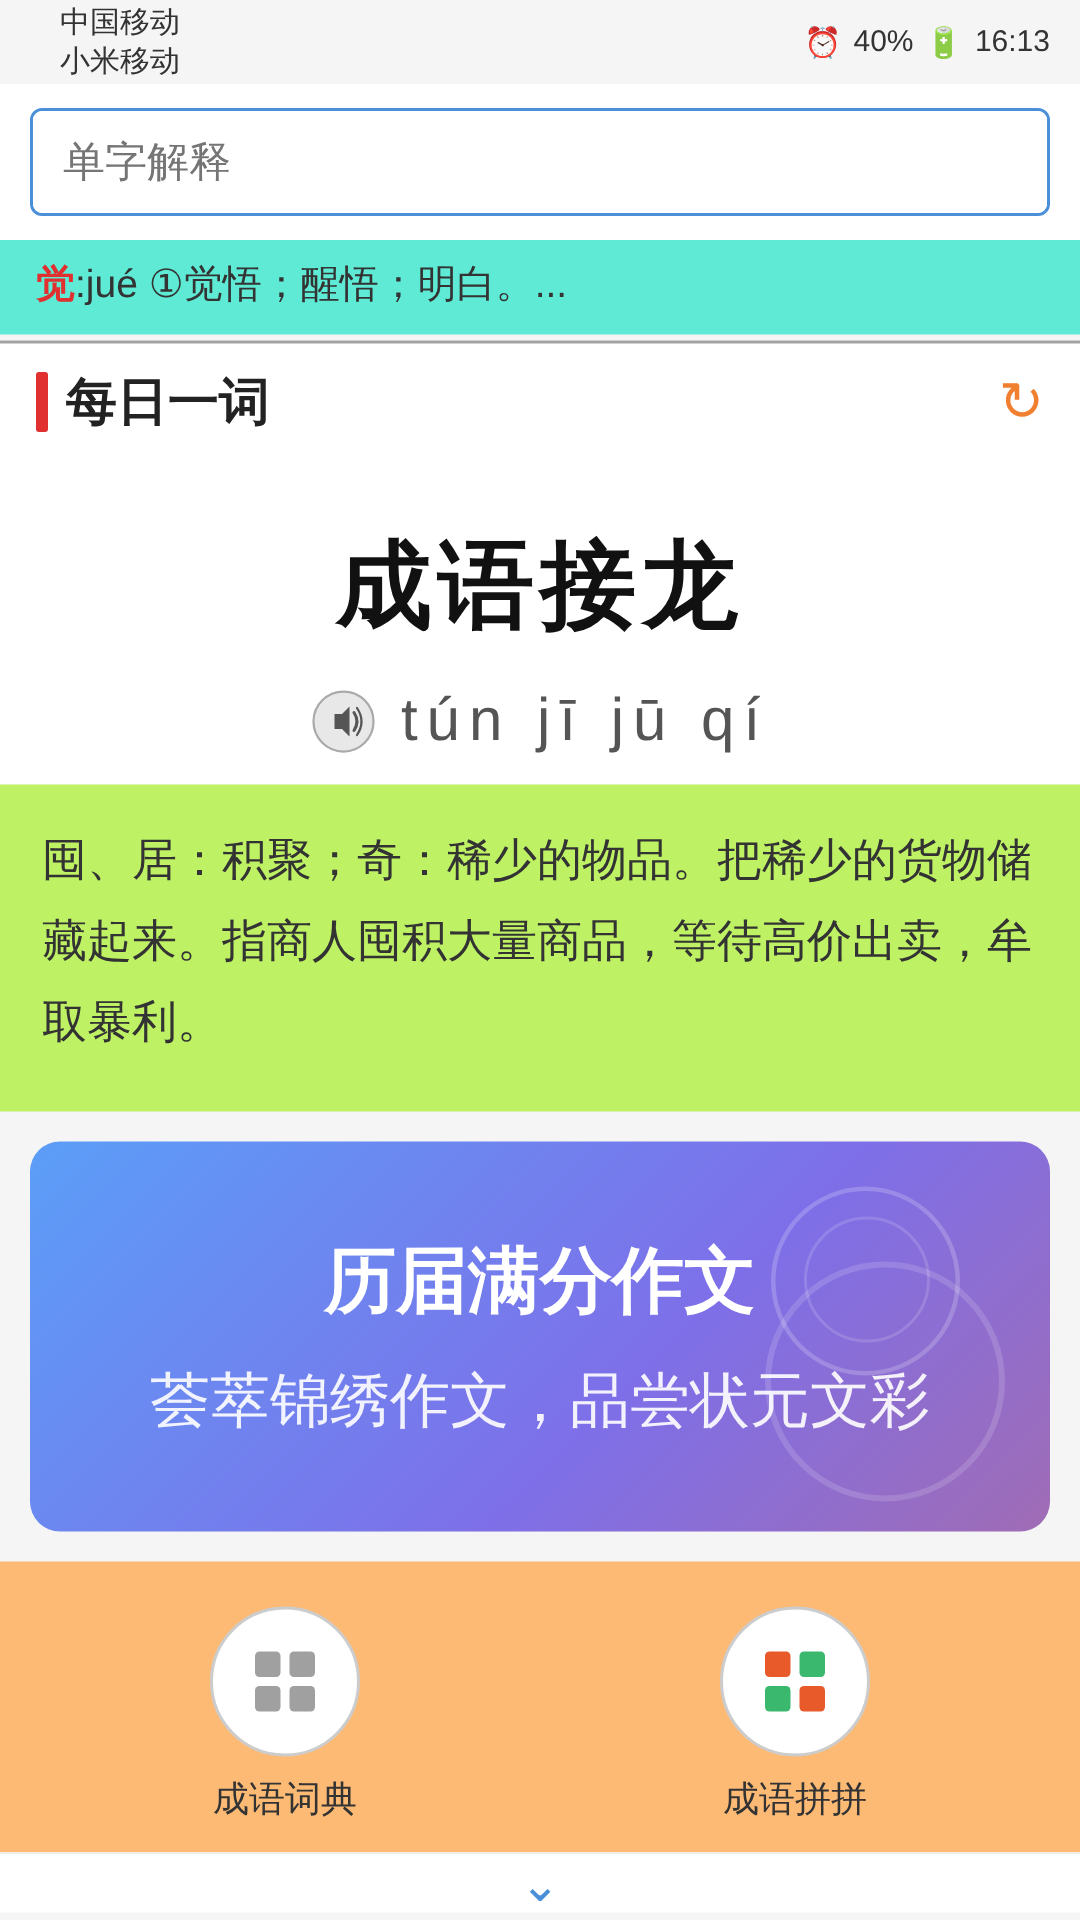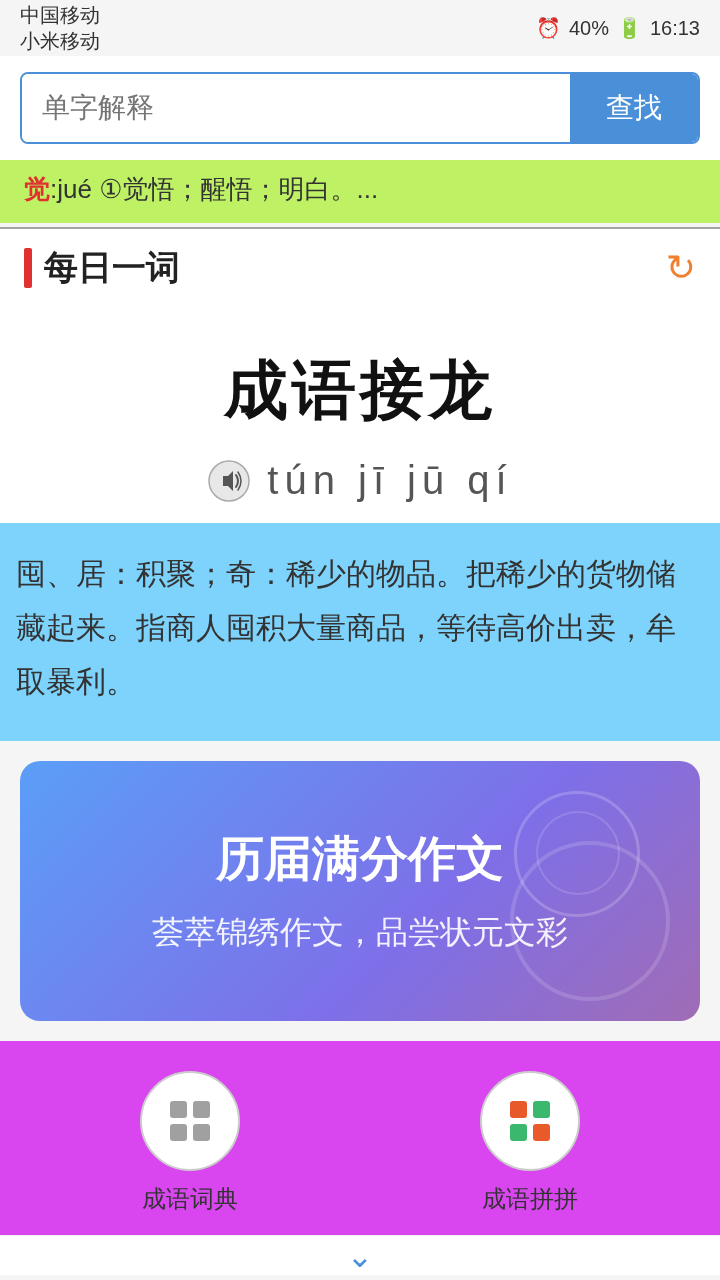--- a/index.html
+++ b/index.html
@@ -13,20 +13,21 @@
     }
 
     
     .status-bar {
       background: #f5f5f5;
       display: flex;
       justify-content: space-between;
       align-items: center;
       padding: 8px 20px;
       height: 56px;
+      margin-left: 20px;
     }
     .status-left {
       font-size: 20px;
       color: #333;
       line-height: 1.3;
     }
     .status-right {
       display: flex;
       align-items: center;
       gap: 8px;
@@ -60,21 +61,21 @@
       color: #fff;
       border: none;
       padding: 0 36px;
       font-size: 28px;
       cursor: pointer;
       font-weight: 500;
     }
 
     
     .word-hint {
-      background: #bef264;
+      background: #5eead4;
       padding: 12px 24px 16px;
       font-size: 26px;
       color: #333;
     }
     .word-hint .word-char {
       color: #e03030;
       font-weight: bold;
     }
 
     
@@ -133,22 +134,22 @@
       height: 44px;
     }
     .idiom-pinyin {
       font-size: 40px;
       color: #555;
       letter-spacing: 6px;
     }
 
     
     .idiom-explanation {
-      background: #7dd3fc;
-      padding: 24px 16px 32px;
+      background: #bef264;
+      padding: 24px 28px 32px;
       font-size: 30px;
       color: #333;
       line-height: 1.8;
     }
 
     
     .banner {
       margin: 20px 20px;
       border-radius: 20px;
       background: linear-gradient(135deg, #5b9ef8 0%, #7e6fe8 60%, #a06cb5 100%);
@@ -194,29 +195,29 @@
     }
     .banner-title {
       font-size: 48px;
       font-weight: bold;
       color: #fff;
       margin-bottom: 20px;
       position: relative;
       z-index: 1;
     }
     .banner-subtitle {
-      font-size: 32px;
+      font-size: 40px;
       color: rgba(255,255,255,0.9);
       position: relative;
       z-index: 1;
     }
 
     
     .bottom-features {
-      background: #d946ef;
+      background: #fdba74;
       display: flex;
       justify-content: space-around;
       padding: 30px 20px 20px;
       margin-top: 20px;
     }
     .feature-item {
       display: flex;
       flex-direction: column;
       align-items: center;
       gap: 12px;
@@ -259,21 +260,20 @@
     <span>⏰</span>
     <span>40%</span>
     <span>🔋</span>
     <span>16:13</span>
   </div>
 </div>
 
 <div class="search-container">
   <div class="search-bar">
     <input class="search-input" type="text" placeholder="单字解释" style="">
-    <button class="search-button">查找</button>
   </div>
 </div>
 
 <div class="word-hint">
   <span class="word-char">觉</span><span>:jué ①觉悟；醒悟；明白。...</span>
 </div>
 
 <div class="daily-word-header">
   <div class="daily-word-title-row">
     <div class="red-bar"></div>

